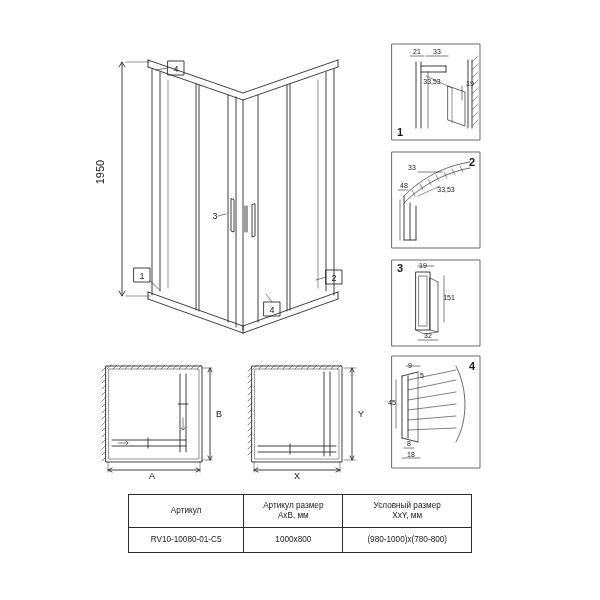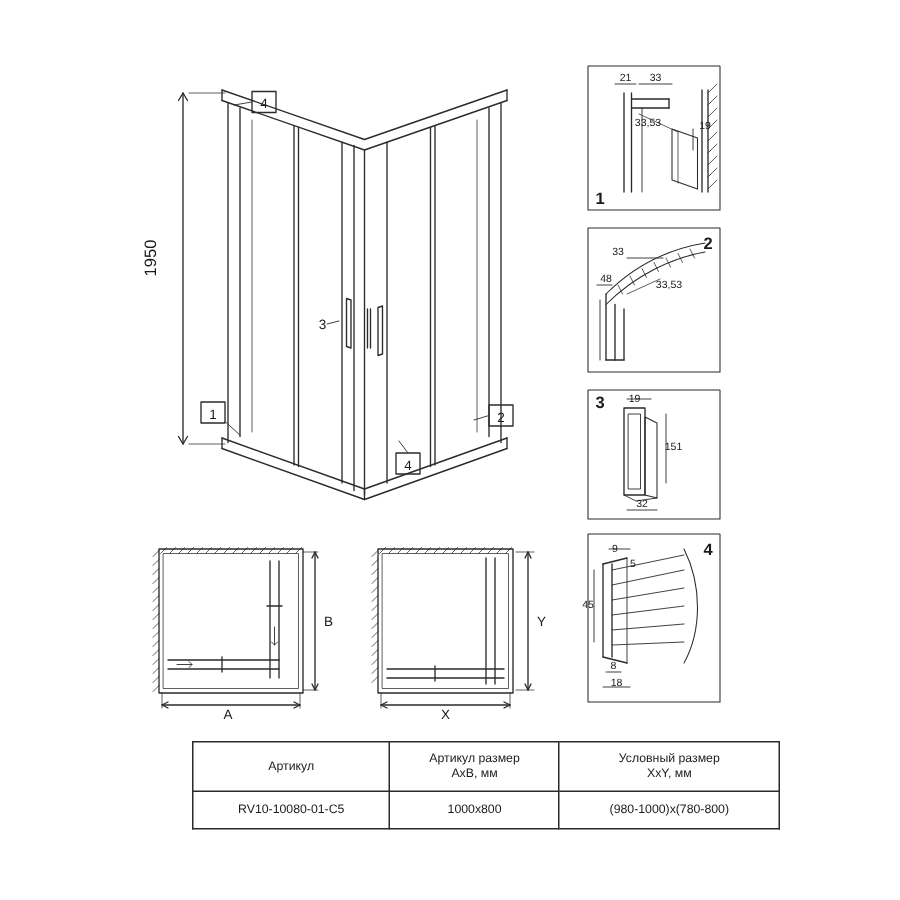--- a/index.html
+++ b/index.html
@@ -1,20 +1,20 @@
 <!DOCTYPE html>
 <html><head>
 <meta charset="utf-8">
 <style>
   html,body{margin:0;padding:0;background:#ffffff;}
   body{width:600px;height:600px;overflow:hidden;font-family:"Liberation Sans",sans-serif;color:#1a1a1a;}
   #sheet{position:relative;width:600px;height:600px;}
   svg{display:block;}
   .lbl{font-family:"Liberation Sans",sans-serif;fill:#1a1a1a;}
-  table.spec{position:absolute;left:128px;top:494px;width:392px;border-collapse:collapse;font-size:8.2px;}
+  table.spec{position:absolute;left:128px;top:494px;width:344px;border-collapse:collapse;font-size:8.2px;}
   table.spec td,table.spec th{border:1px solid #2b2b2b;text-align:center;font-weight:normal;padding:3px 2px;line-height:1.2;}
   table.spec thead th{height:26px;font-size:8.2px;}
   table.spec tbody td{height:18px;font-size:8.2px;}
 </style>
 </head>
 <body>
 
 <div id="sheet">
 
   <svg width="600" height="600" viewBox="0 0 600 600">

